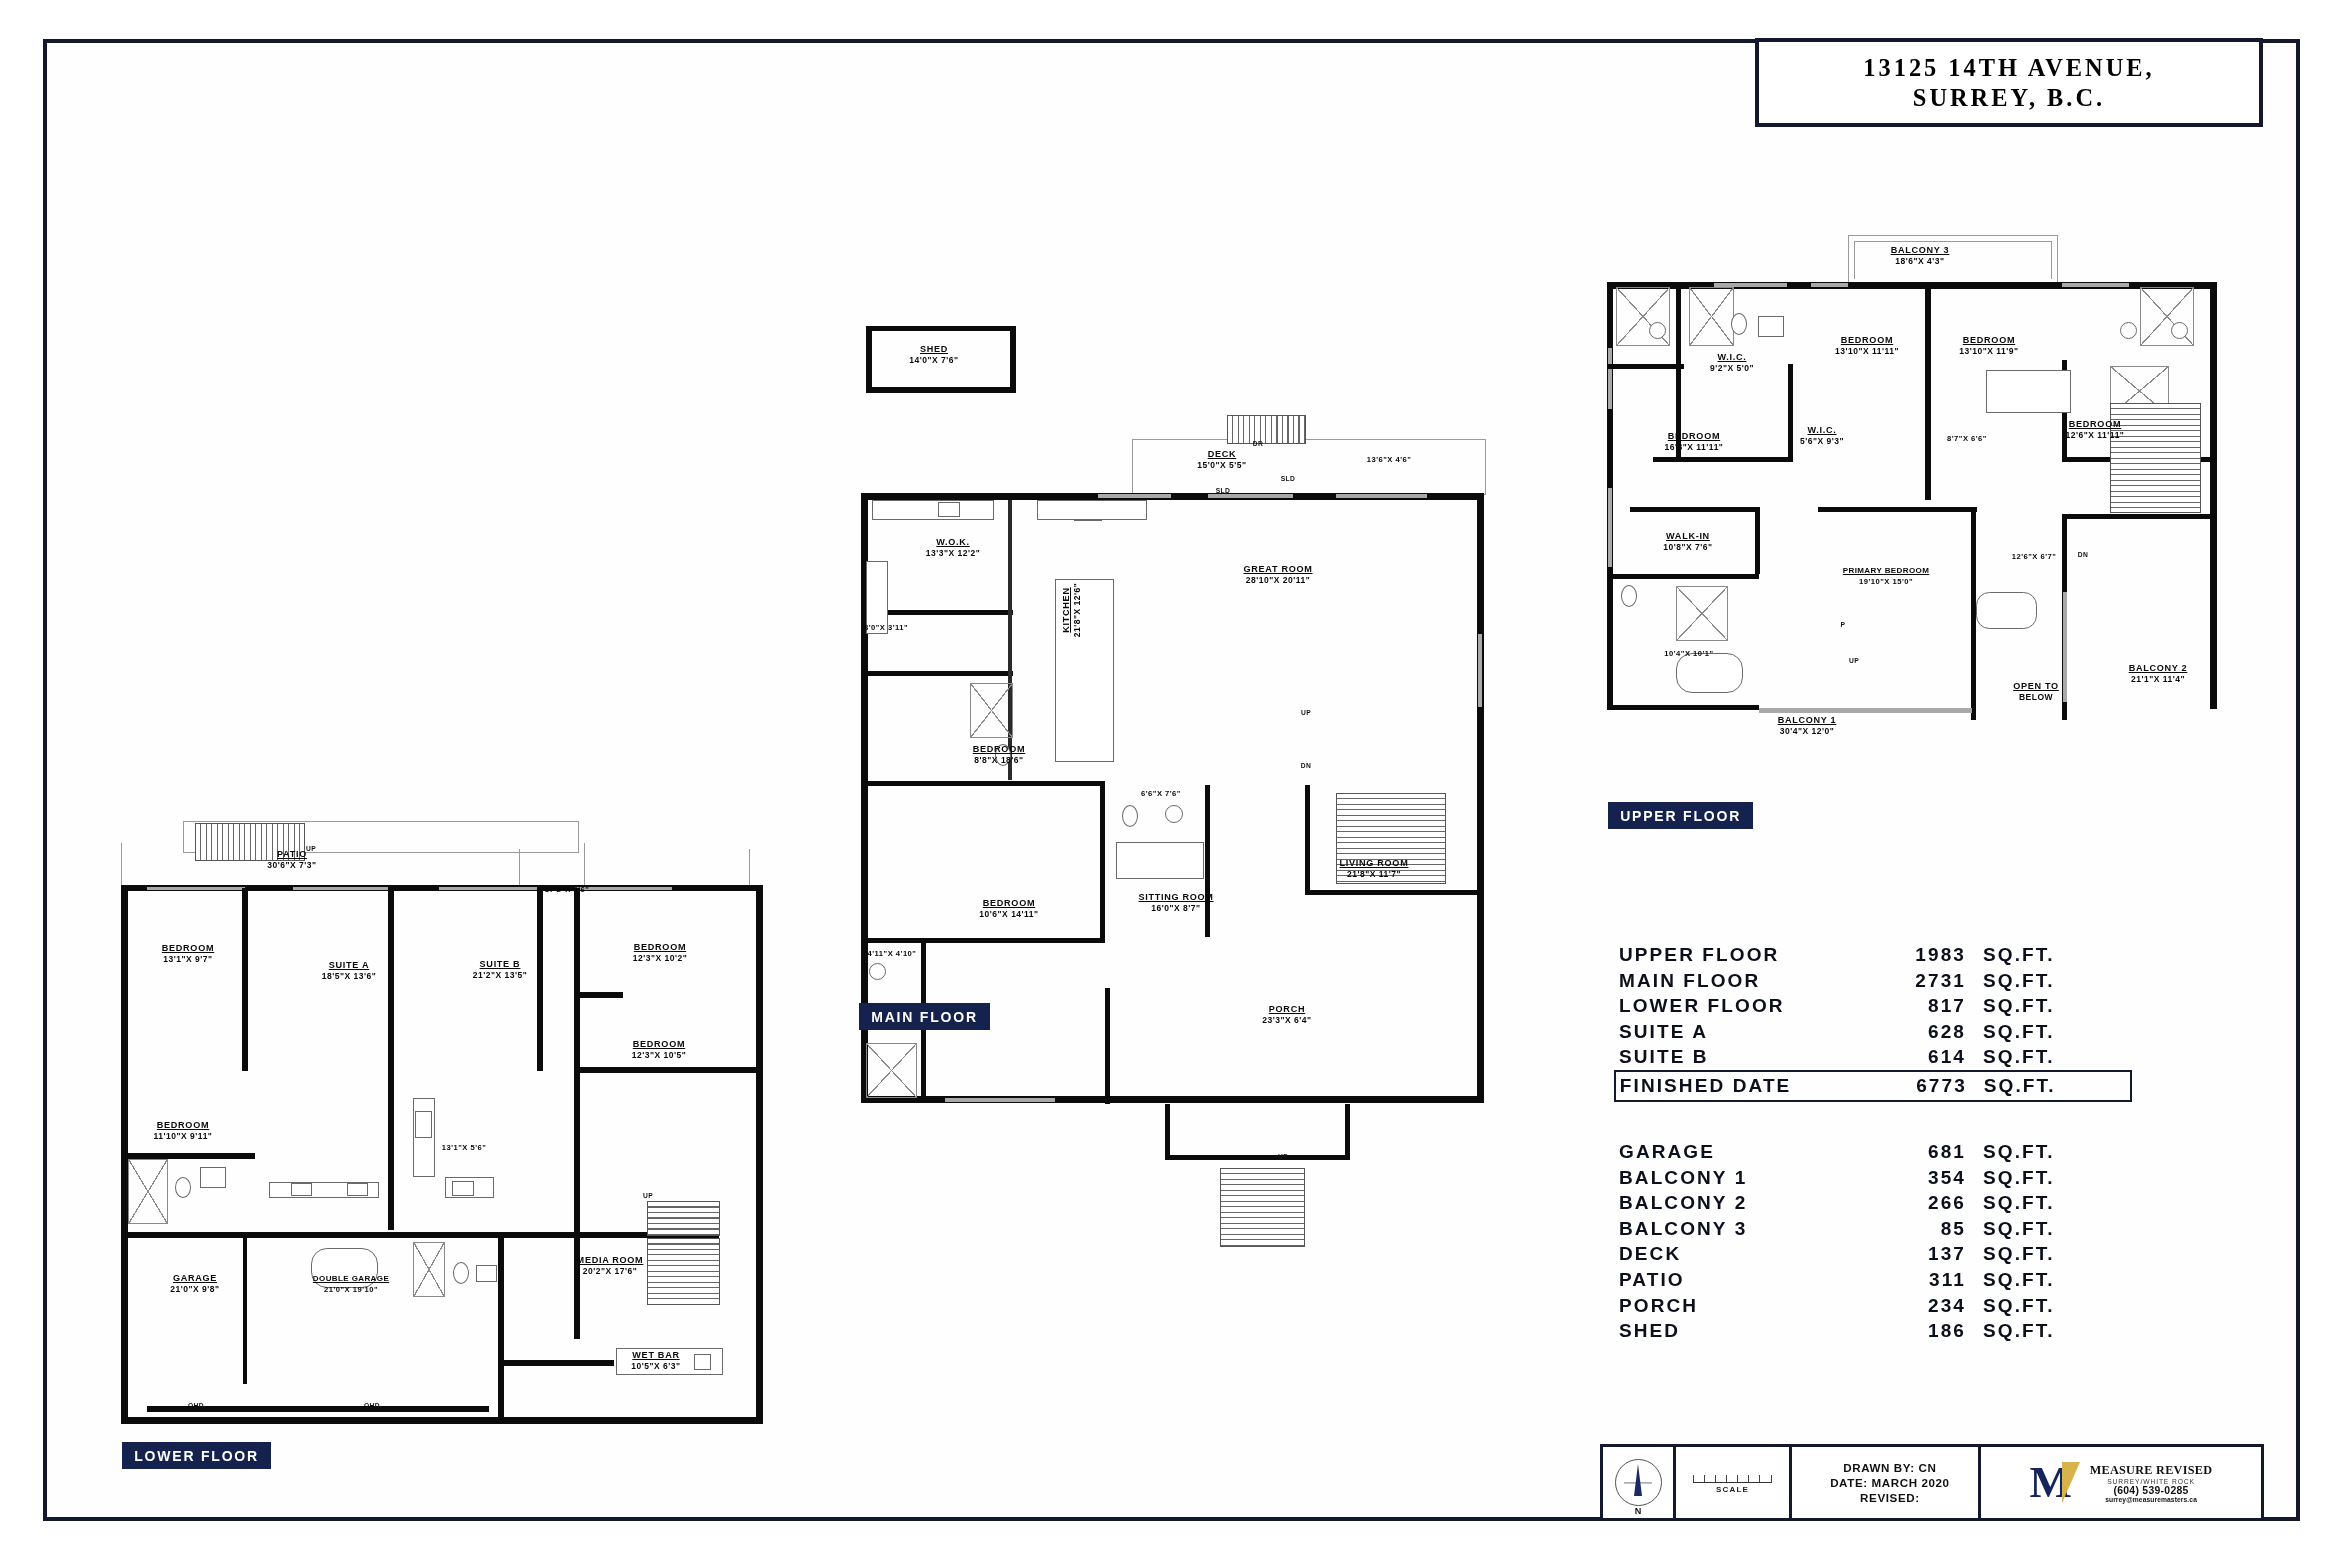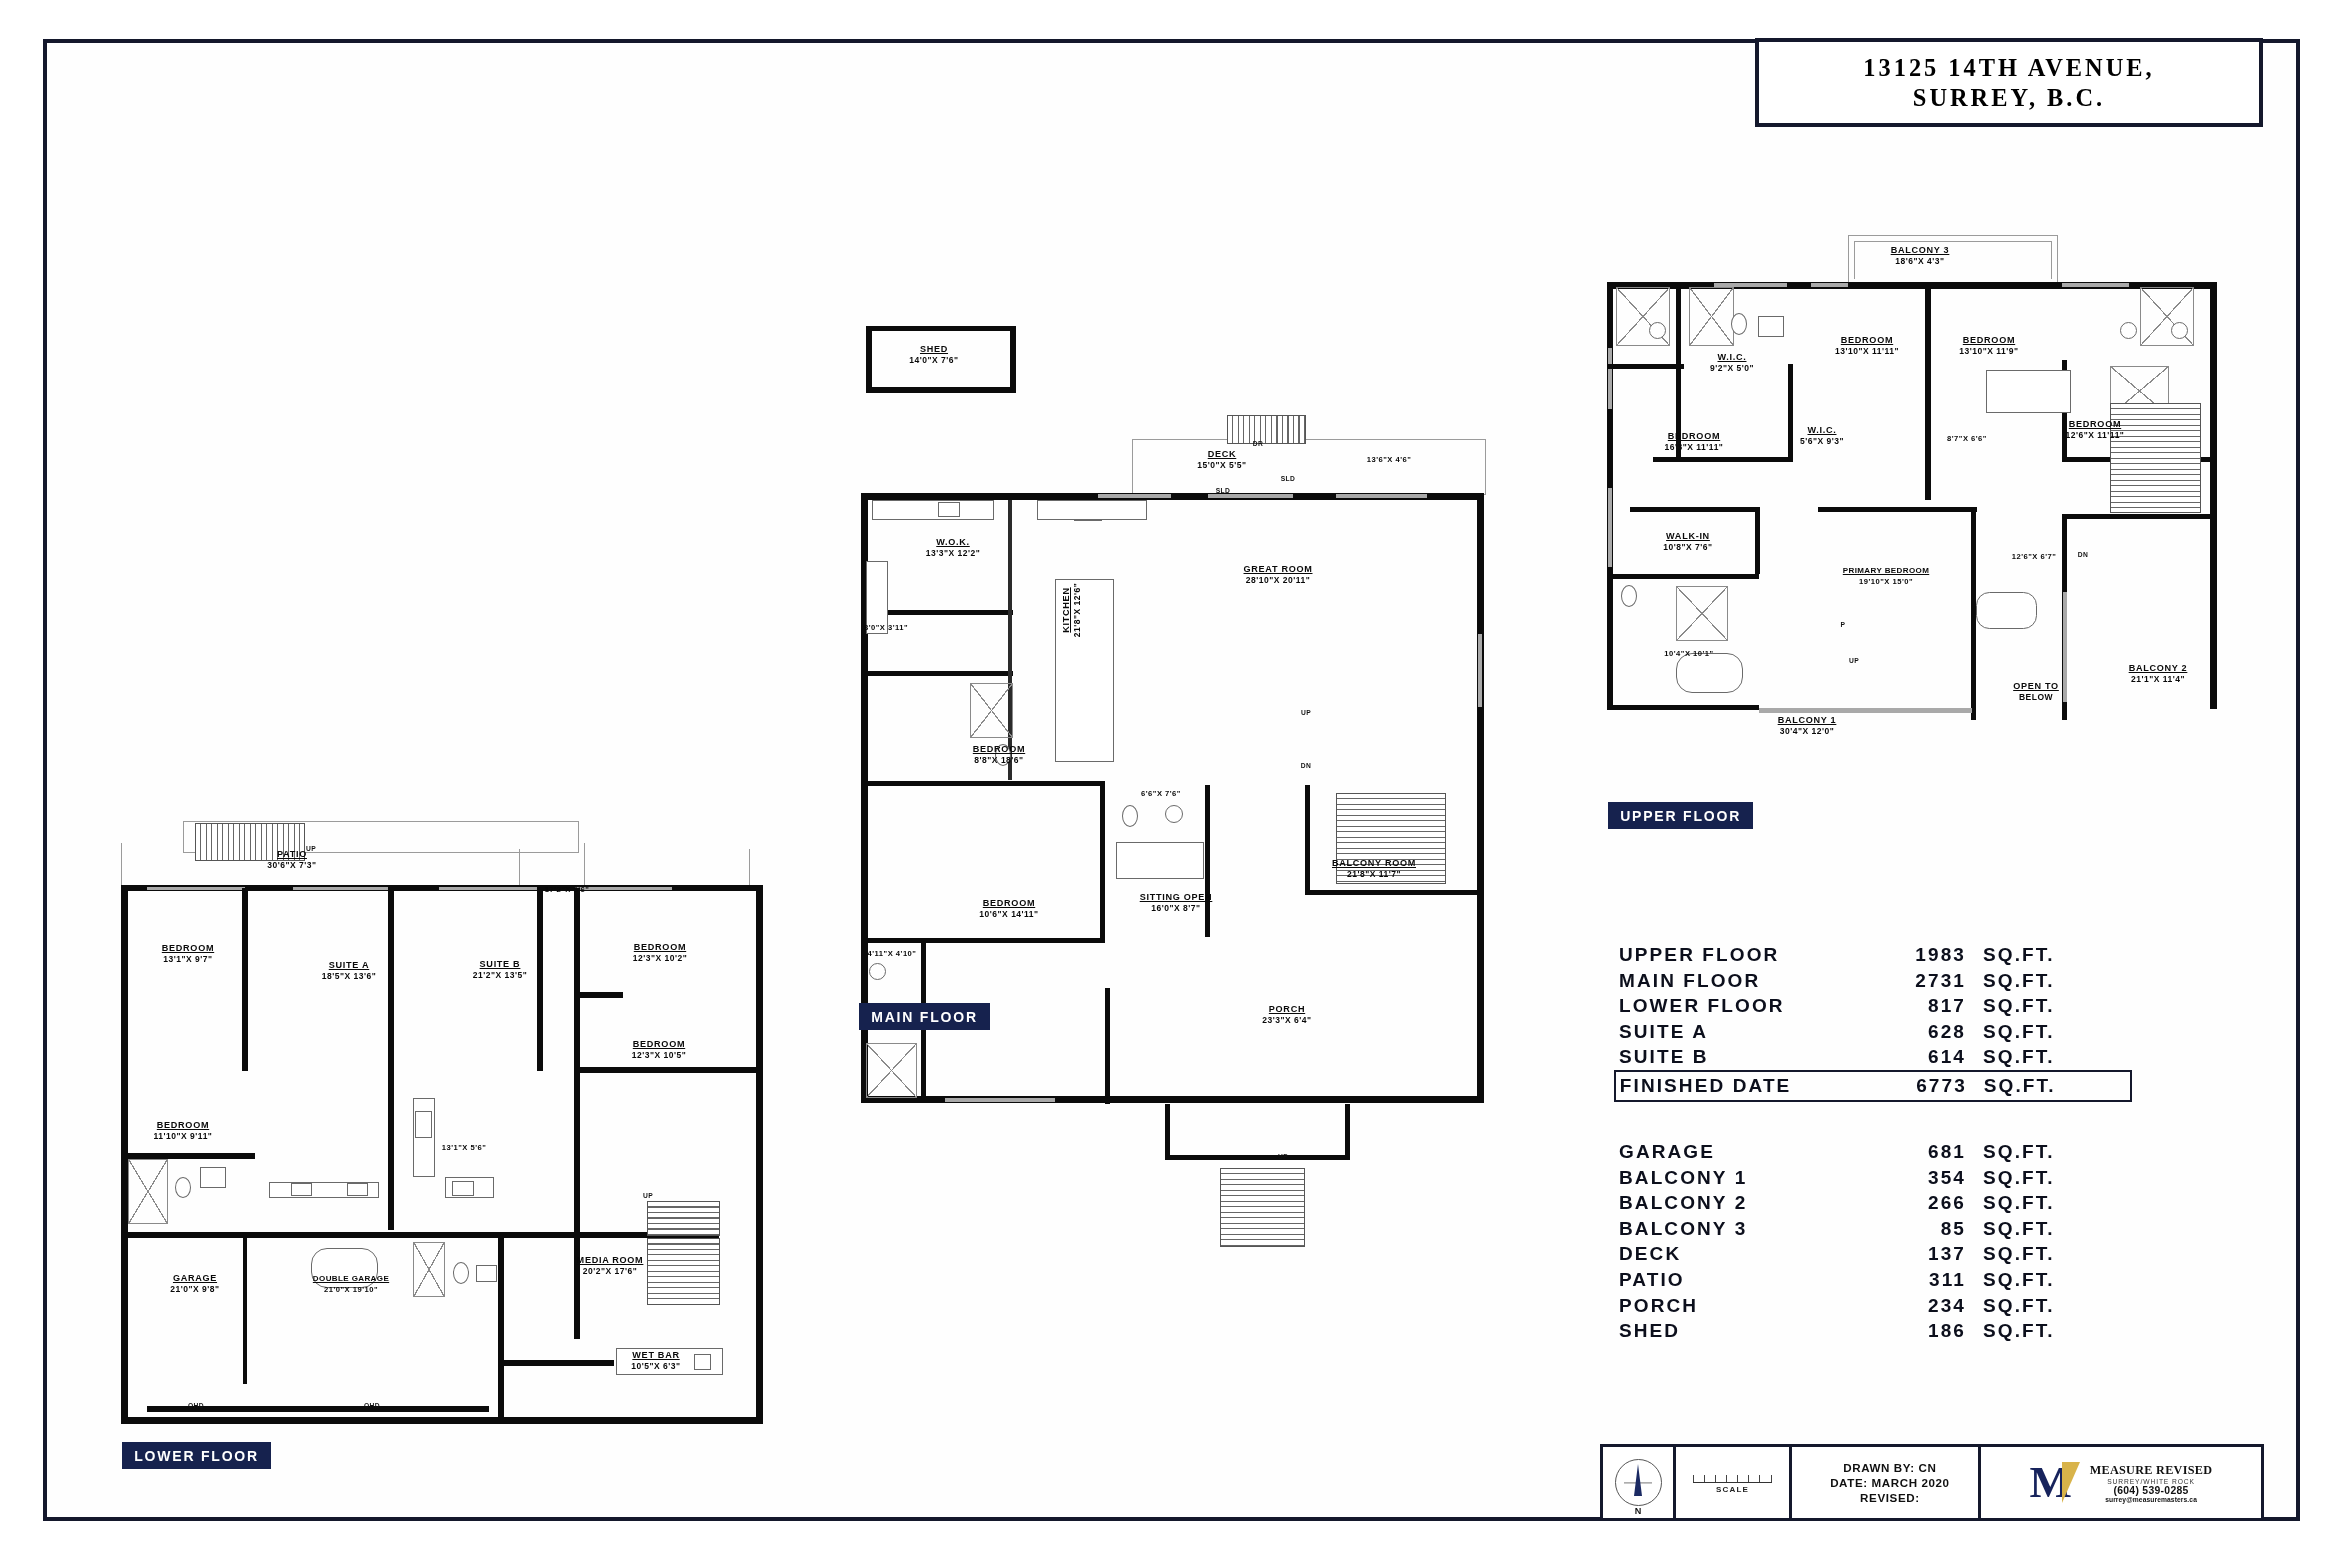--- a/index.html
+++ b/index.html
@@ -460,29 +460,29 @@
     <div class="dim">8'0"X  3'11"</div>
   </div>
 <div class="rm" style="left: 999px; top: 755px;">
     <div class="nm">BEDROOM</div>
     <div class="dim">8'8"X  18'6"</div>
   </div>
 <div class="rm sm" style="left: 1161px; top: 793px;">
     <div class="dim">6'6"X  7'6"</div>
   </div>
 <div class="rm" style="left: 1374px; top: 869px;">
-    <div class="nm">BALCONY ROOM</div>
+    <div class="nm">LIVING ROOM</div>
     <div class="dim">21'8"X  11'7"</div>
   </div>
 <div class="rm" style="left: 1009px; top: 909px;">
     <div class="nm">BEDROOM</div>
     <div class="dim">10'6"X  14'11"</div>
   </div>
 <div class="rm" style="left: 1176px; top: 903px;">
-    <div class="nm">SITTING OPEN</div>
+    <div class="nm">SITTING ROOM</div>
     <div class="dim">16'0"X  8'7"</div>
   </div>
 <div class="rm sm" style="left: 892px; top: 953px;">
     <div class="dim">4'11"X  4'10"</div>
   </div>
 <div class="rm" style="left: 1287px; top: 1015px;">
     <div class="nm">PORCH</div>
     <div class="dim">23'3"X  6'4"</div>
   </div>
 <div class="tag" style="left: 1258px; top: 443px;">DR</div>

